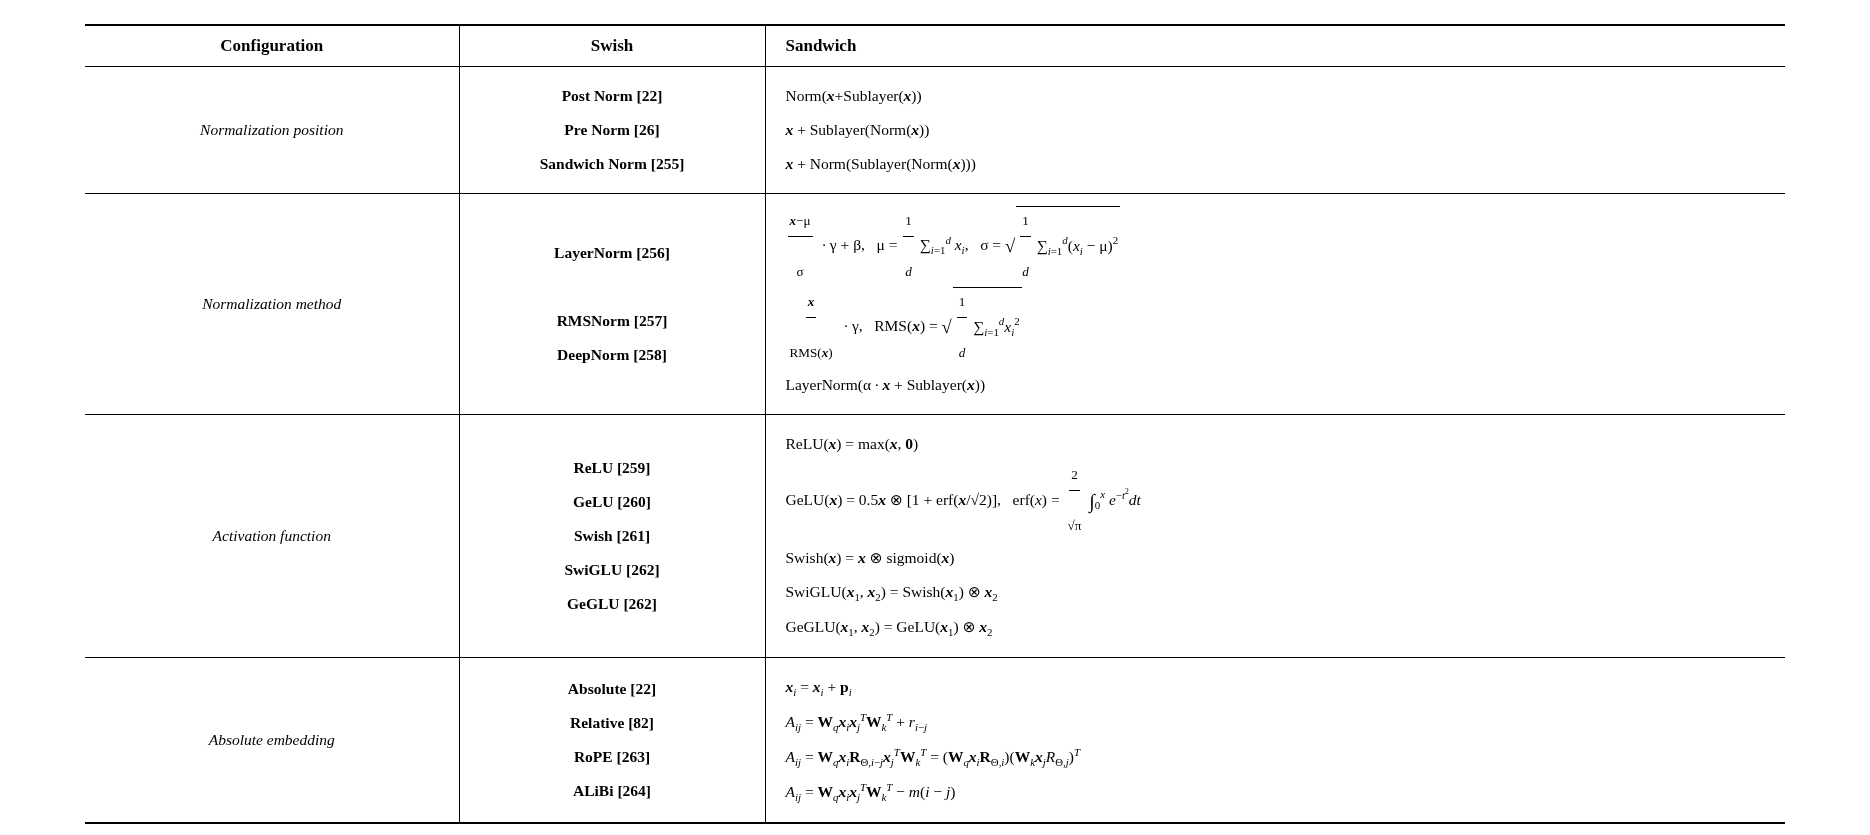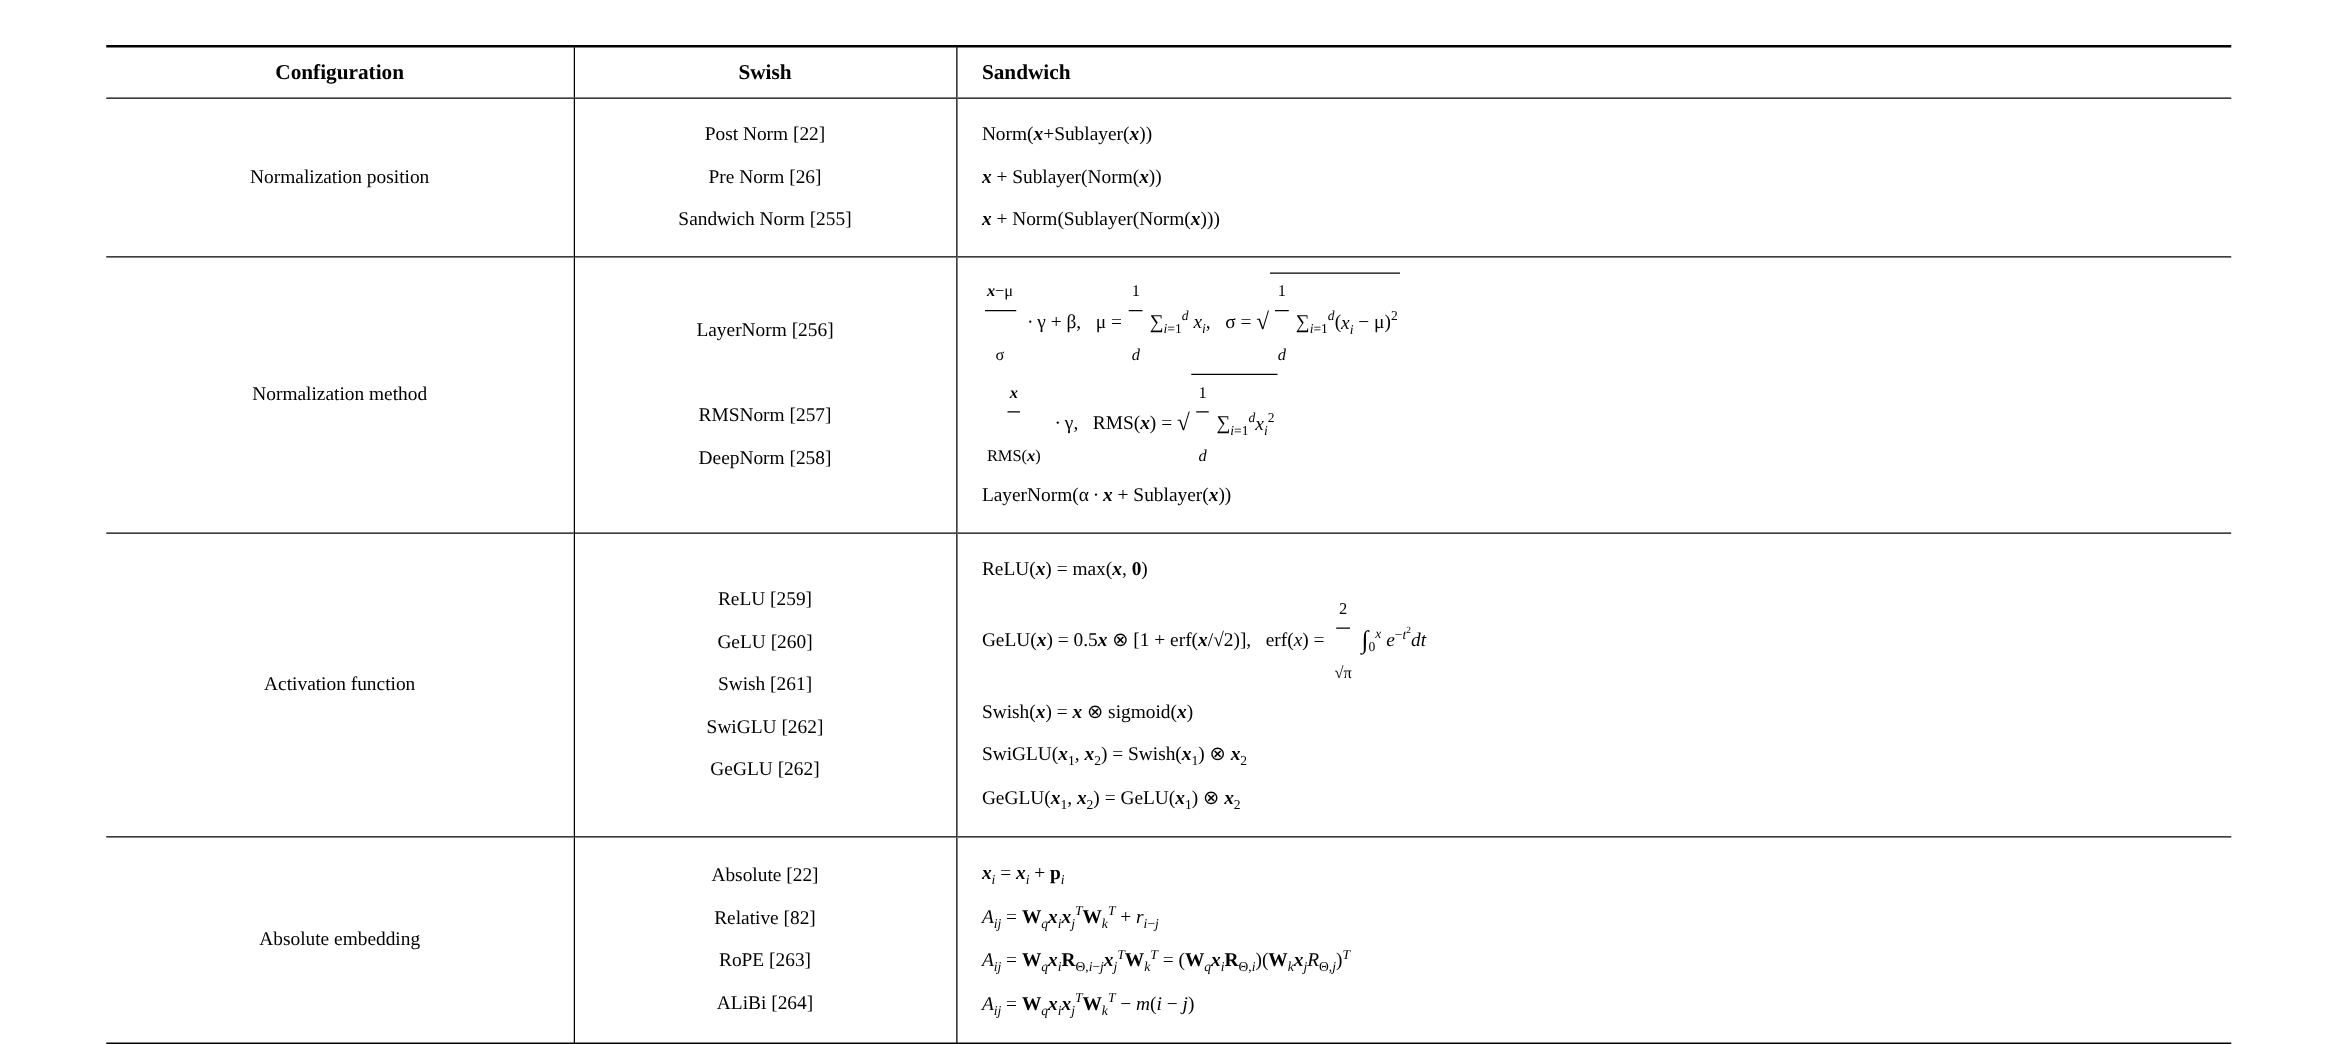--- a/index.html
+++ b/index.html
@@ -14,21 +14,21 @@
       font-size: 16px;
       display: flex;
       justify-content: center;
       align-items: center;
       min-height: 835px;
       width: 1870px;
     }
 
     .table-container {
       width: 1700px;
-      margin: 36px auto;
+      margin: 24px auto;
     }
 
     table {
       width: 100%;
       border-collapse: collapse;
       border-top: 2px solid #000;
       border-bottom: 2px solid #000;
     }
 
     thead tr th {
@@ -58,37 +58,39 @@
     tbody tr td {
       padding: 12px 20px;
       vertical-align: middle;
       font-size: 15.5px;
     }
 
     tbody tr td:first-child {
       text-align: center;
       width: 22%;
       border-top: 1px solid #000;
+      font-style: italic;
     }
 
     tbody tr td:nth-child(2) {
       text-align: center;
       width: 18%;
       border-left: 1px solid #000;
       border-top: 1px solid #000;
     }
 
     tbody tr td:nth-child(3) {
       border-left: 1px solid #000;
       border-top: 1px solid #000;
       line-height: 2.0;
     }
 
     .method-lines {
       line-height: 2.2;
+      font-weight: bold;
     }
 
     .equation-lines {
       line-height: 2.2;
     }
 
     .math-line {
       display: block;
       white-space: nowrap;
     }

